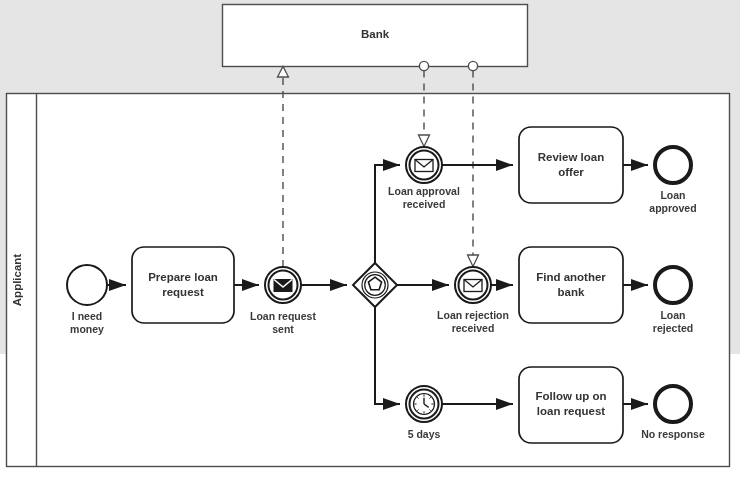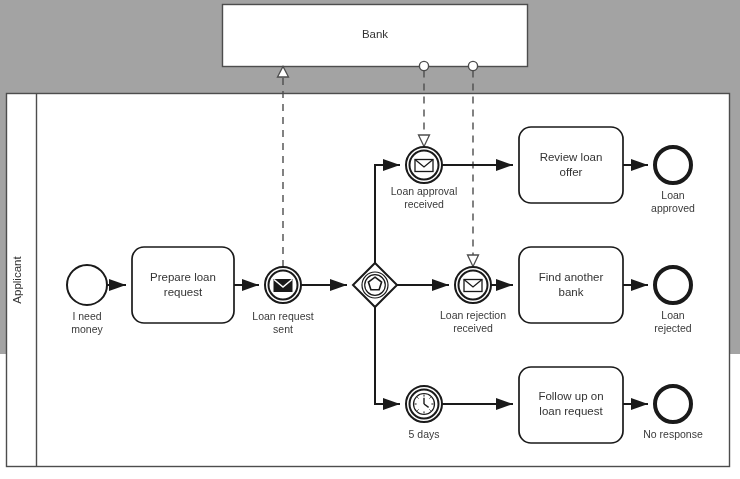--- a/index.html
+++ b/index.html
@@ -10,21 +10,22 @@
   body {
     width: 740px;
     height: 479px;
     font-family: "Liberation Sans", sans-serif;
     overflow: hidden;
   }
   #canvas {
     position: relative;
     width: 740px;
     height: 354px;
-    background: #a3a3a3;
+    background: #e5e5e5;
+    font-weight: bold;
   }
   #bpmn-svg {
     position: absolute;
     left: 0;
     top: 0;
   }
   text {
     font-family: "Liberation Sans", sans-serif;
     fill: #333333;
   }

